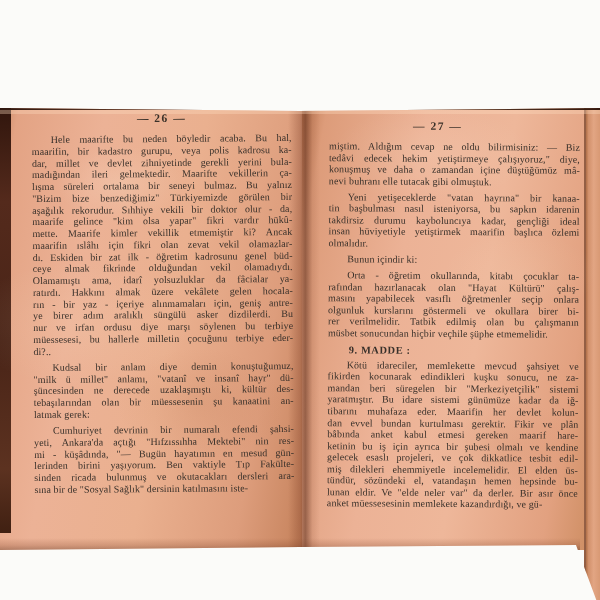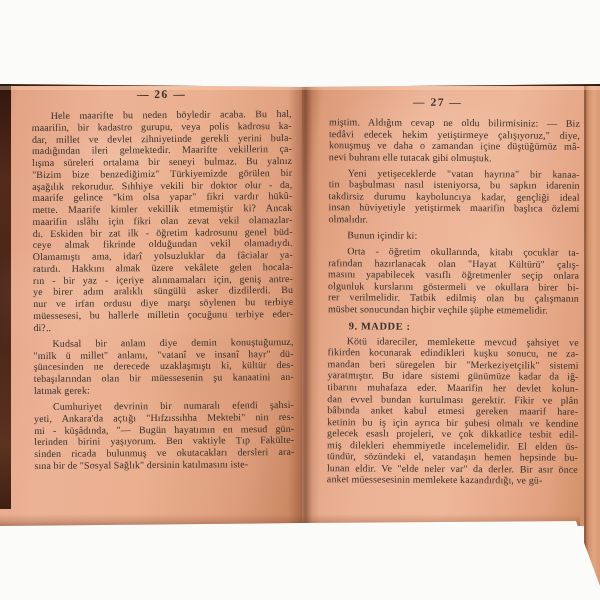--- a/index.html
+++ b/index.html
@@ -5,21 +5,21 @@
   :root{
     --paper:#e4a486; --paper-light:#efbb9e; --paper-dark:#c0734e;
     --gutter:#8a4d33; --cover-edge:#4e2718; --fore-edge-line:#6e3b24;
     --ink:#38302a; --background:#fbfbf9;
   }
   *{box-sizing:border-box;}
   body{margin:0;font-family:"Liberation Serif","DejaVu Serif",serif;}
   .scene{position:relative;width:600px;height:600px;overflow:hidden;background:var(--background);}
 
   .book{position:absolute;inset:0;
-    clip-path:polygon(0px 84px,299px 87px,600px 84px,600px 586px,576px 521px,300px 523px,0px 526px);}
+    clip-path:polygon(0px 84px,299px 87px,600px 84px,600px 586px,576px 521px,300px 523px,0px 526px);margin-top:24px;}
 
   .page{position:absolute;top:84px;height:442px;}
   .page.left{left:0;width:302px;
     background:linear-gradient(100deg,#c98a66 0%,#e3a384 5%,#ecb296 28%,#eab08f 55%,#dd9d7c 82%,#c8855f 98%);}
   .page.right{left:302px;width:282px;
     background:linear-gradient(100deg,#bf7a55 0%,#dd9c7a 7%,#ecb husk 0,#ecb296 35%,#eeb79a 60%,#e2a180 88%,#d09066 100%);
     background:linear-gradient(100deg,#bf7a55 0%,#dd9c7a 7%,#ecb296 35%,#eeb79a 60%,#e2a180 88%,#d09066 100%);}
   .fore-edge{position:absolute;left:584px;top:84px;width:16px;height:502px;
     background:linear-gradient(90deg,#b06f47 0%,#d2916c 18%,#e2a583 55%,#d89974 100%);
     border-left:2px solid rgba(90,45,28,.55);}

